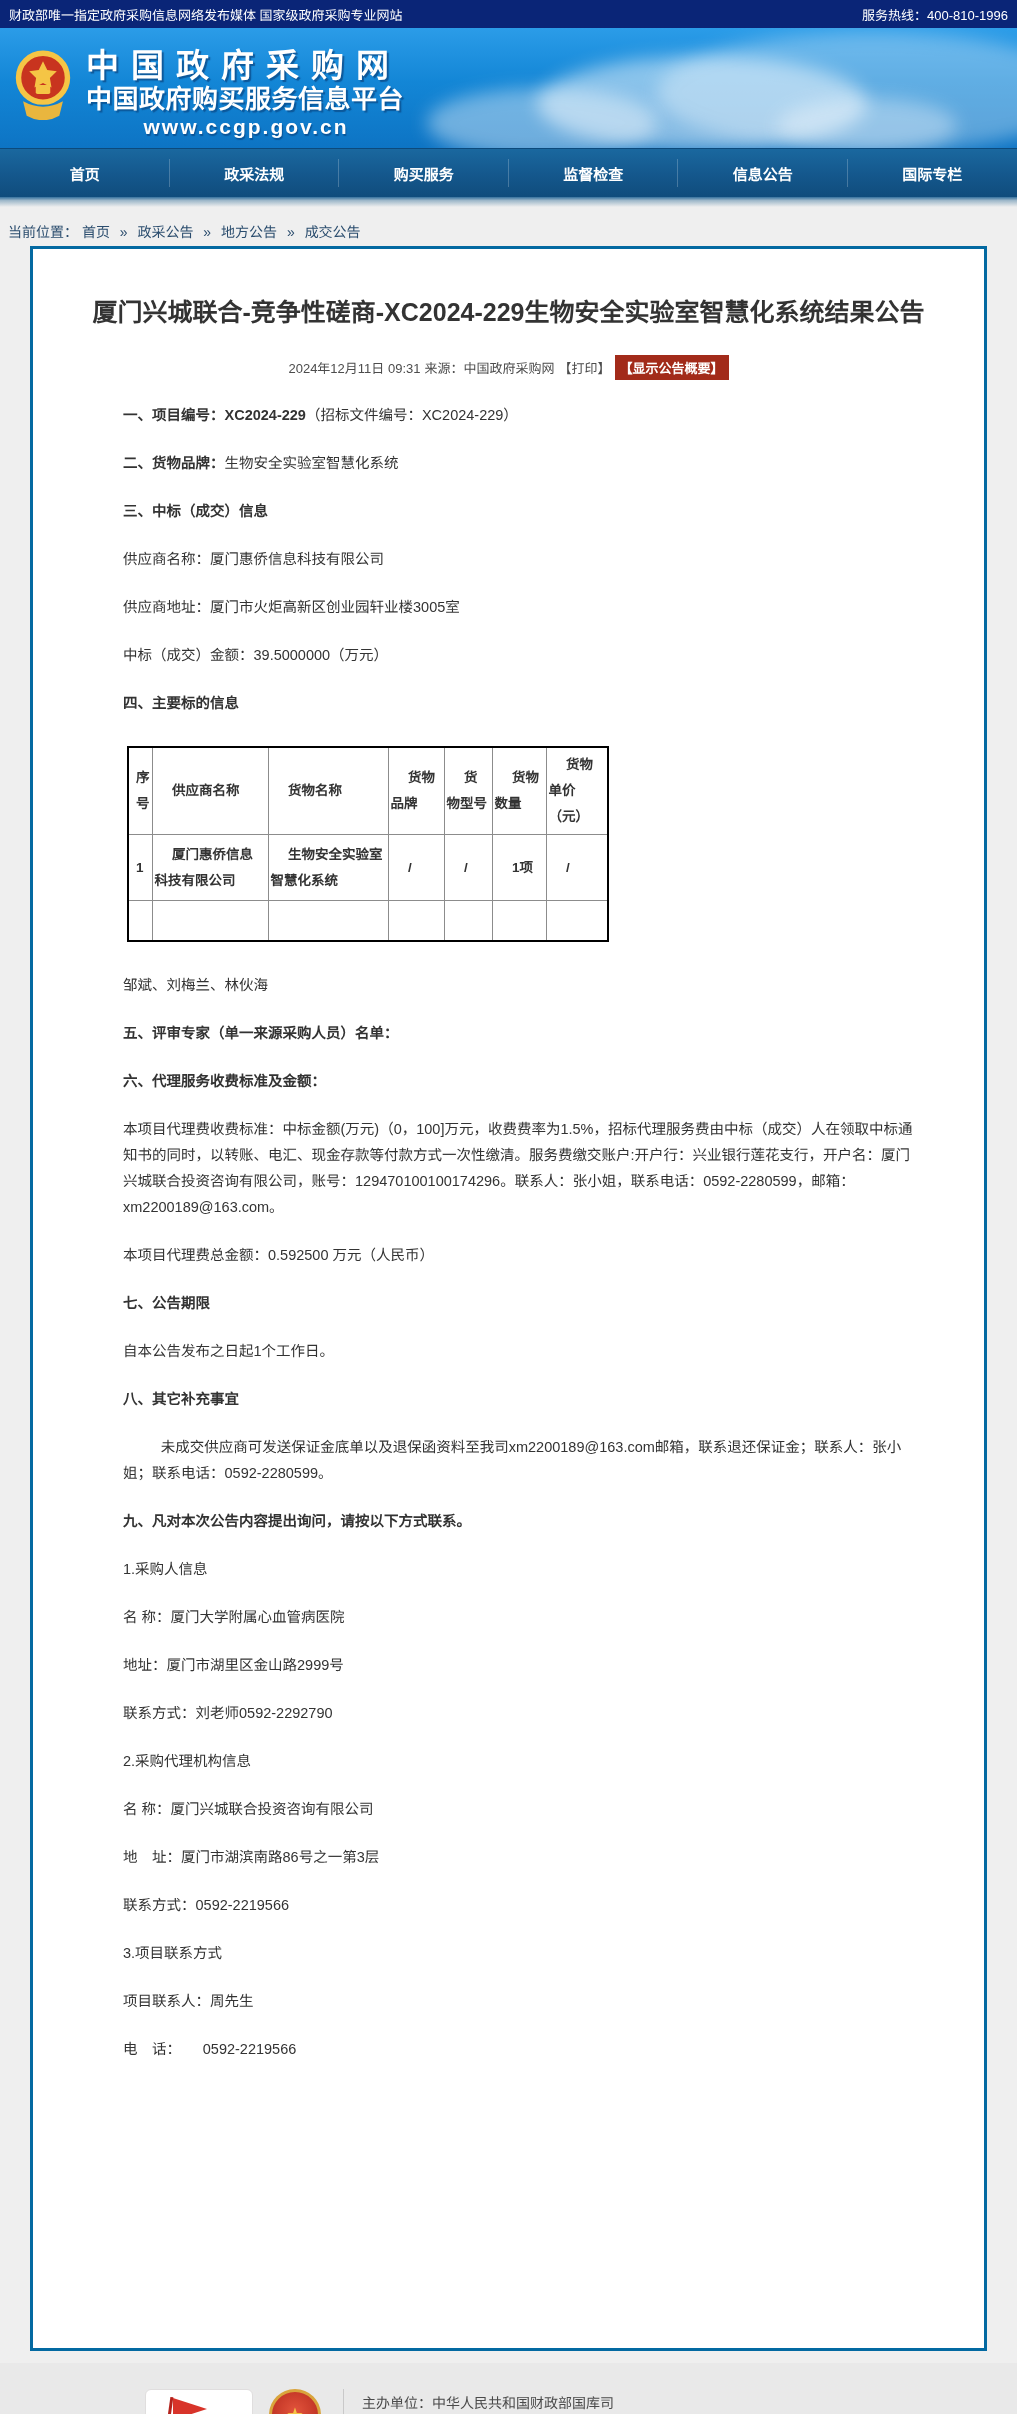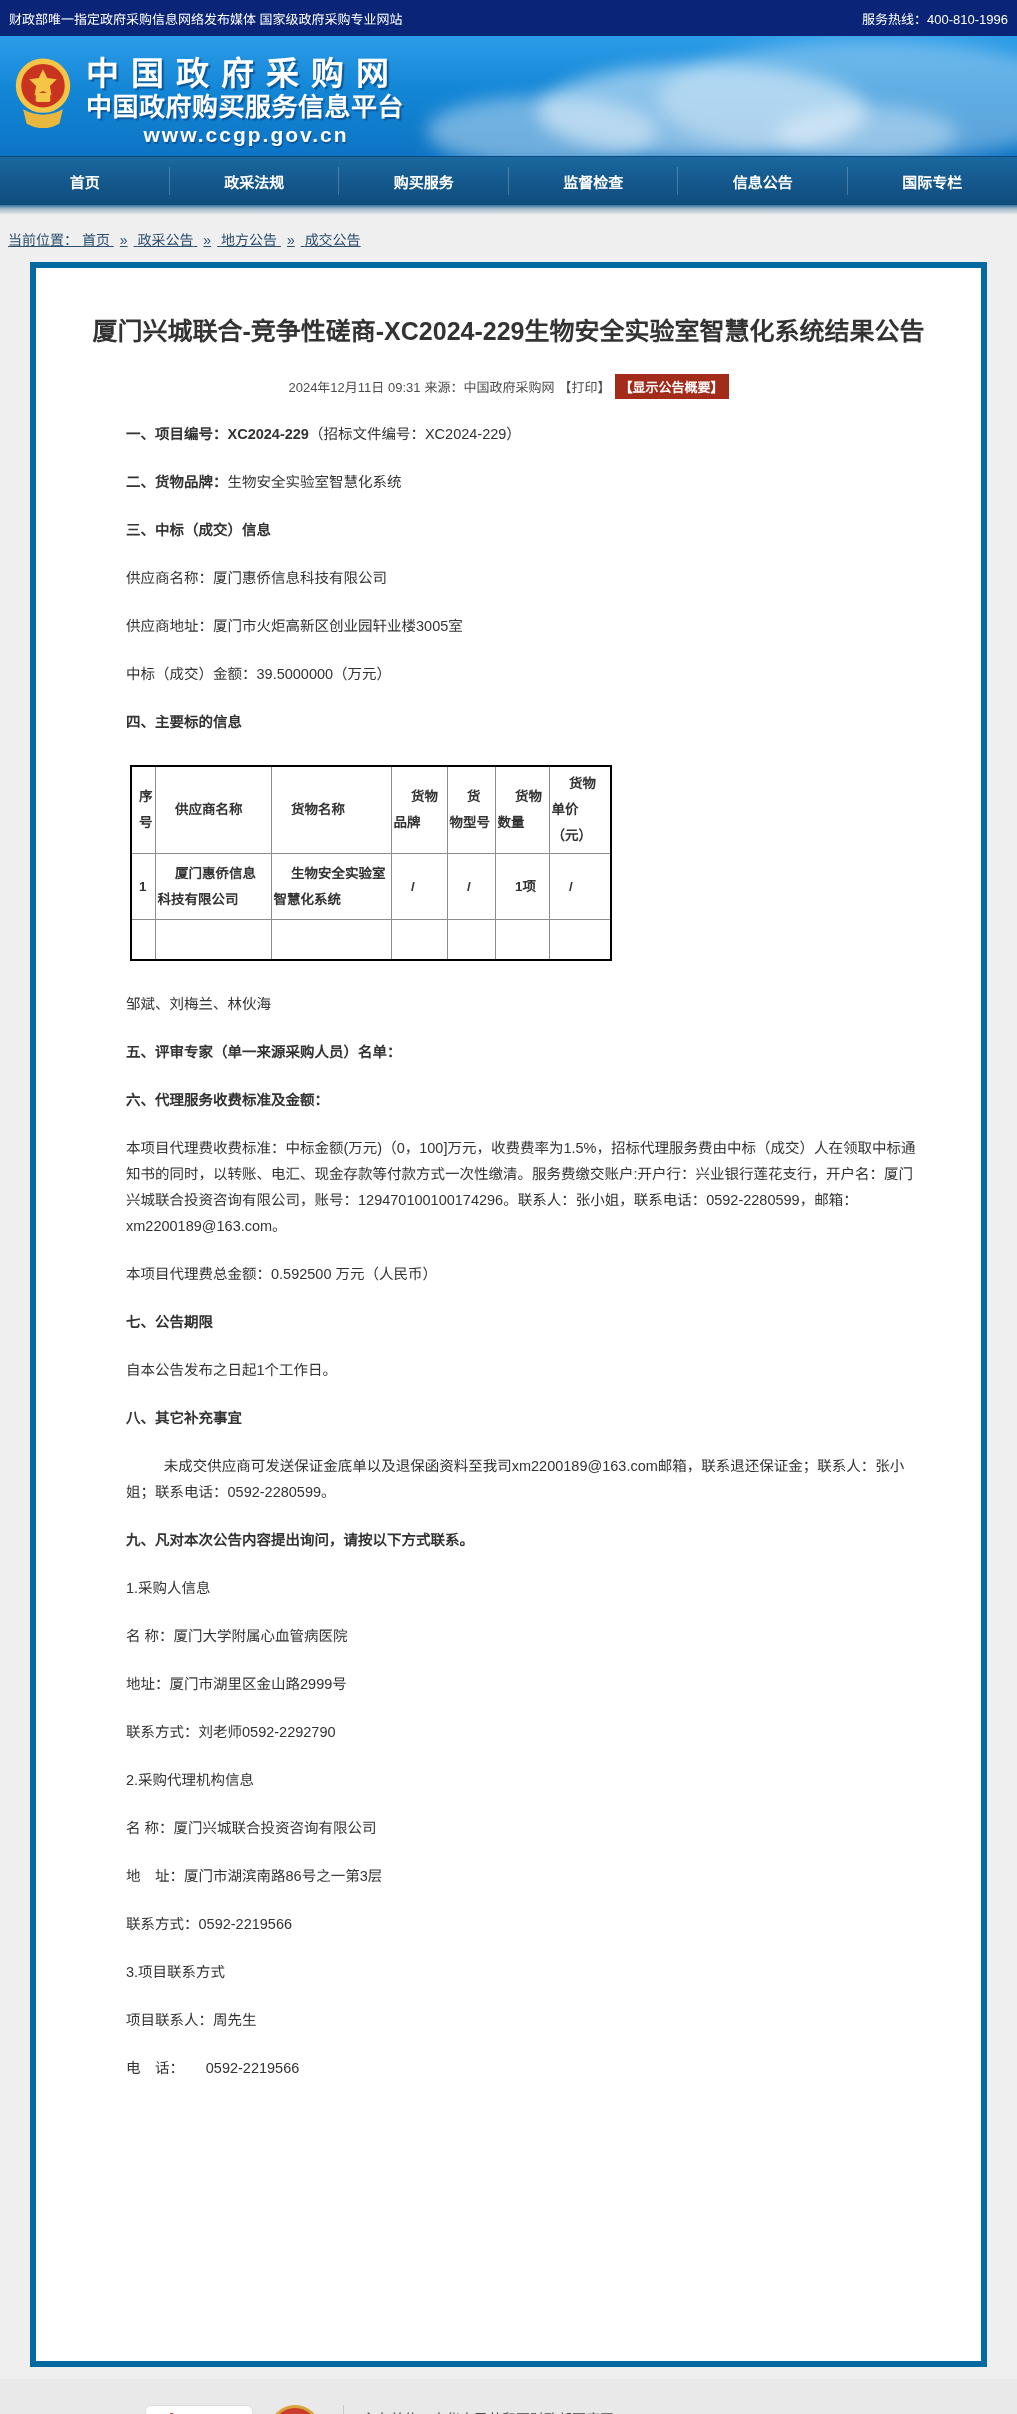--- a/index.html
+++ b/index.html
@@ -5,21 +5,21 @@
   :root{
     --topbar_bg:#0a2577; --nav_bg:#14578c; --page_bg:#efefef;
     --badge_bg:#a22b1a; --breadcrumb_text:#2b4d6e; --text:#333333;
     --emblem_red:#d8342a; --emblem_gold:#f5c545;
   }
   *{box-sizing:border-box;}
   html,body{margin:0;padding:0;width:1017px;height:2414px;overflow:hidden;
     background:var(--page_bg);
     font-family:"Liberation Sans","DejaVu Sans",sans-serif;color:var(--text);}
   
-  .topbar{height:36px;background:var(--topbar_bg);color:#fff;font-size:13px;
+  .topbar{height:28px;background:var(--topbar_bg);color:#fff;font-size:13px;
     display:flex;justify-content:space-between;align-items:center;padding:0 9px;}
   
   .header{height:120px;position:relative;overflow:hidden;
     background:linear-gradient(180deg,#2b9ce8 0%,#1386d6 45%,#0d74c4 100%);}
   .cloud{position:absolute;background:rgba(255,255,255,.5);border-radius:50%;filter:blur(9px);}
   .cloud.c1{width:330px;height:95px;right:150px;top:28px;}
   .cloud.c2{width:430px;height:120px;right:-70px;top:4px;opacity:.65;}
   .cloud.c3{width:230px;height:70px;right:360px;top:60px;opacity:.8;}
   .cloud.c4{width:180px;height:55px;right:60px;top:70px;opacity:.7;}
   .logo-row{position:relative;display:flex;align-items:flex-start;gap:14px;padding:20px 0 0 14px;z-index:2;}
@@ -32,25 +32,25 @@
     text-align:center;width:320px;text-shadow:1px 2px 1px rgba(9,62,120,.6);}
   
   .nav{height:49px;background:linear-gradient(180deg,#1a689f 0%,var(--nav_bg) 55%,#104c7c 100%);
     border-top:1px solid #0c4a7c;display:flex;}
   .nav a{flex:1;display:flex;align-items:center;justify-content:center;color:#fff;
     font-size:15px;font-weight:bold;text-decoration:none;position:relative;}
   .nav a:not(:last-child)::after{content:"";position:absolute;right:0;top:10px;bottom:10px;
     width:1px;background:rgba(255,255,255,.22);}
   .fade-strip{height:10px;background:linear-gradient(180deg,#35719e 0%,#9db7c9 35%,var(--page_bg) 100%);}
   
-  .breadcrumb{margin:14px 8px 15px;height:18px;font-size:14px;color:var(--breadcrumb_text);text-decoration:underline;}
+  .breadcrumb{margin:14px 8px 7px;height:18px;font-size:14px;color:var(--breadcrumb_text);}
   .breadcrumb a{color:var(--breadcrumb_text);text-decoration:none;}
   .breadcrumb .sep{margin:0 6px;}
   
-  .card{width:957px;margin:0 30px;background:#fff;border:6px solid #0369a1;
+  .card{width:957px;margin:0 30px;background:#fff;border:3px solid #0369a1;
     height:2105px;overflow:hidden;padding-top:46px;}
   .card h1{margin:0 45px 26px;text-align:center;font-size:25px;line-height:34px;color:#333;}
   .meta{display:flex;justify-content:center;align-items:center;gap:4px;
     font-size:13px;color:#4c4c4c;margin-bottom:20px;}
   .meta a{color:#4c4c4c;text-decoration:none;}
   .badge{background:var(--badge_bg);color:#fff !important;font-weight:bold;
     padding:3px 5px;font-size:13px;}
   .body{padding:0 60px 0 90px;font-size:14.5px;}
   .para{margin:22px 0;line-height:26px;}
   .para b{font-weight:bold;}

